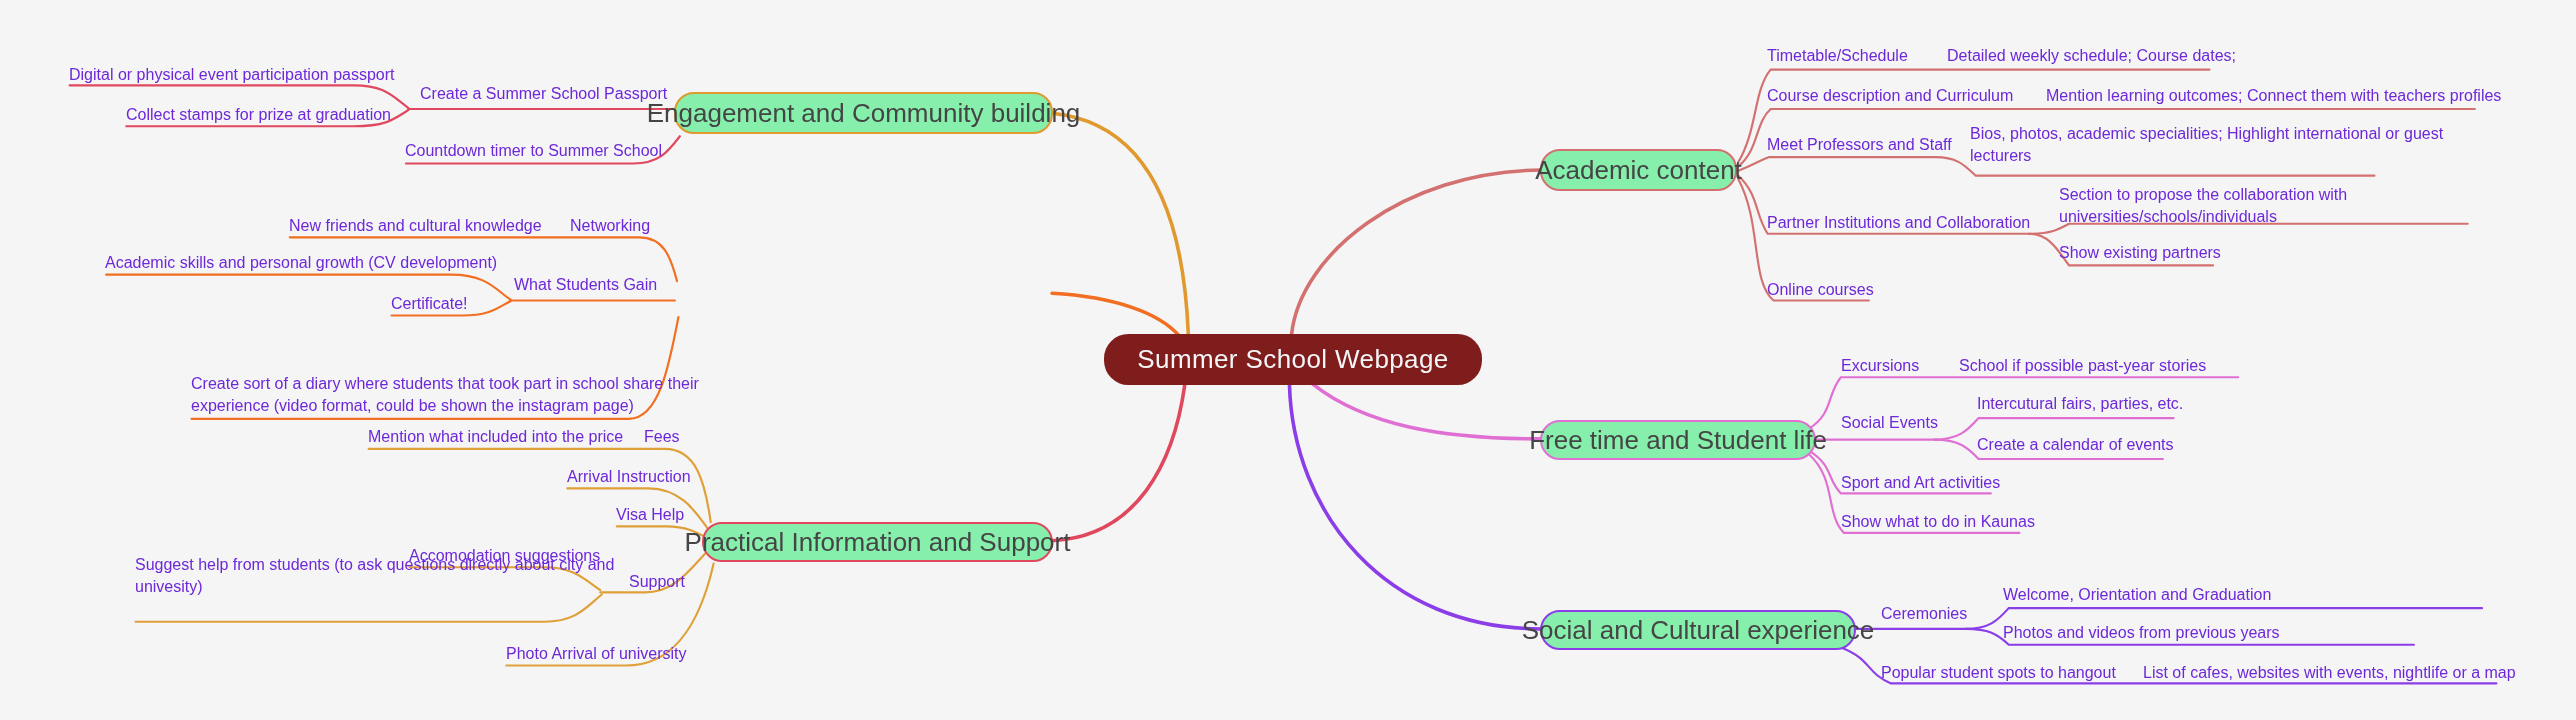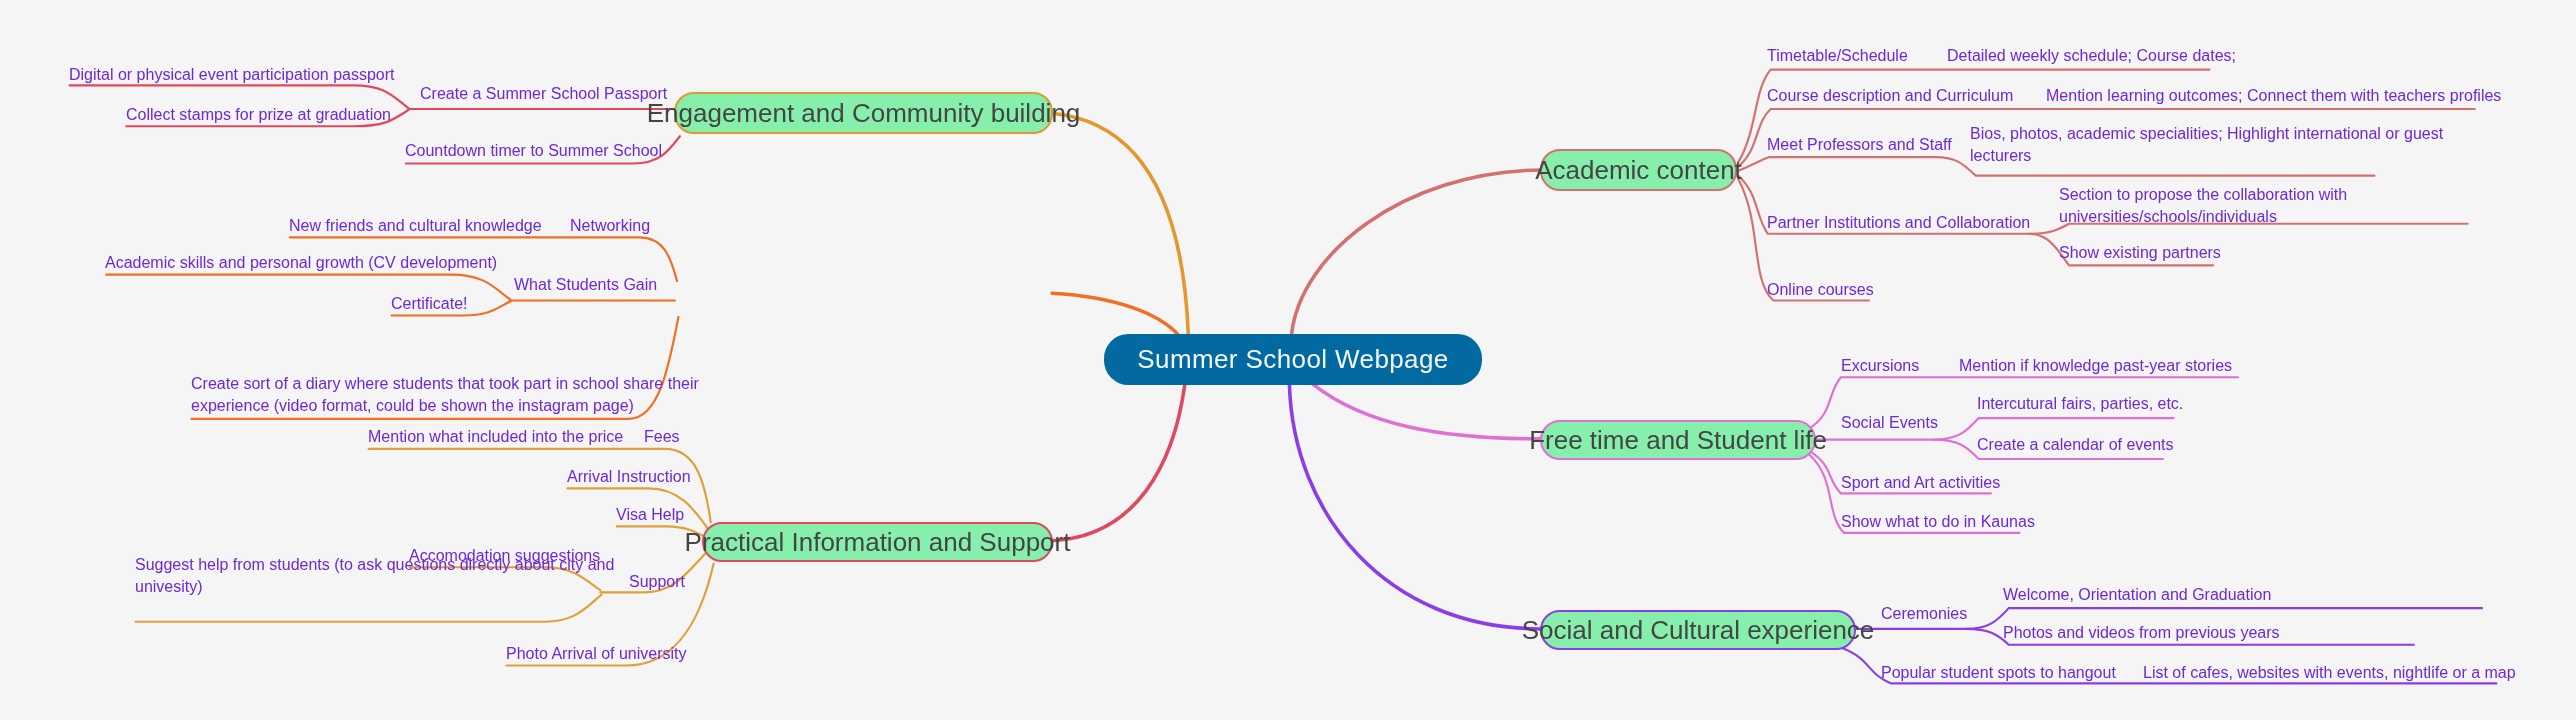--- a/index.html
+++ b/index.html
@@ -85,21 +85,21 @@
       <path d="M 2521 633 C 2560 668 2544 716 2570 743 L 2815 743"></path>
     </g>
 
     <g fill="none" stroke-width="3" stroke-linecap="round" stroke="#8b3de8">
       <path d="M 2578 877 L 2740 877 C 2772 877 2784 866 2800 848 L 3460 848"></path>
       <path d="M 2740 877 C 2772 877 2784 884 2800 899 L 3365 899"></path>
       <path d="M 2566 903 C 2610 920 2600 938 2636 953 L 3480 953"></path>
     </g>
   </svg>
 
-  <div class="central-node" style="background-color: #0369a1; color: rgb(244, 245, 247);">Summer School Webpage</div>
+  <div class="central-node" style="background-color: #7f1d1d; color: rgb(244, 245, 247);">Summer School Webpage</div>
 
   <div class="topic" style="left: 674px; top: 92px; width: 379px; height: 42px; border-color: rgb(224, 153, 46);">Engagement and Community building</div>
 
 
   <div class="topic" style="left: 702px; top: 522px; width: 351px; height: 40px; border-color: rgb(224, 72, 94);">Practical Information and Support</div>
 
   <div class="topic" style="left: 1540px; top: 149px; width: 197px; height: 42px; border-color: rgb(211, 112, 112);">Academic content</div>
 
   <div class="topic" style="left: 1540px; top: 420px; width: 276px; height: 40px; border-color: rgb(224, 111, 211);">Free time and Student life</div>
 
@@ -131,21 +131,21 @@
   <div class="leaf" style="left:1767px;top:87px;">Course description and Curriculum</div>
   <div class="leaf" style="left:2046px;top:87px;">Mention learning outcomes; Connect them with teachers profiles</div>
   <div class="leaf" style="left:1767px;top:136px;">Meet Professors and Staff</div>
   <div class="leaf wrap" style="left:1970px;top:123px;width:509px;">Bios, photos, academic specialities; Highlight international or guest lecturers</div>
   <div class="leaf" style="left:1767px;top:214px;">Partner Institutions and Collaboration</div>
   <div class="leaf wrap" style="left:2059px;top:184px;width:323px;">Section to propose the collaboration with universities/schools/individuals</div>
   <div class="leaf" style="left:2059px;top:244px;">Show existing partners</div>
   <div class="leaf" style="left:1767px;top:281px;">Online courses</div>
 
   <div class="leaf" style="left:1841px;top:357px;">Excursions</div>
-  <div class="leaf" style="left:1959px;top:357px;">Mention if knowledge past-year stories</div>
+  <div class="leaf" style="left:1959px;top:357px;">School if possible past-year stories</div>
   <div class="leaf" style="left:1841px;top:414px;">Social Events</div>
   <div class="leaf" style="left:1977px;top:395px;">Intercutural fairs, parties, etc.</div>
   <div class="leaf" style="left:1977px;top:436px;">Create a calendar of events</div>
   <div class="leaf" style="left:1841px;top:474px;">Sport and Art activities</div>
   <div class="leaf" style="left:1841px;top:513px;">Show what to do in Kaunas</div>
 
   <div class="leaf" style="left:1881px;top:605px;">Ceremonies</div>
   <div class="leaf" style="left:2003px;top:586px;">Welcome, Orientation and Graduation</div>
   <div class="leaf" style="left:2003px;top:624px;">Photos and videos from previous years</div>
   <div class="leaf" style="left:1881px;top:664px;">Popular student spots to hangout</div>

